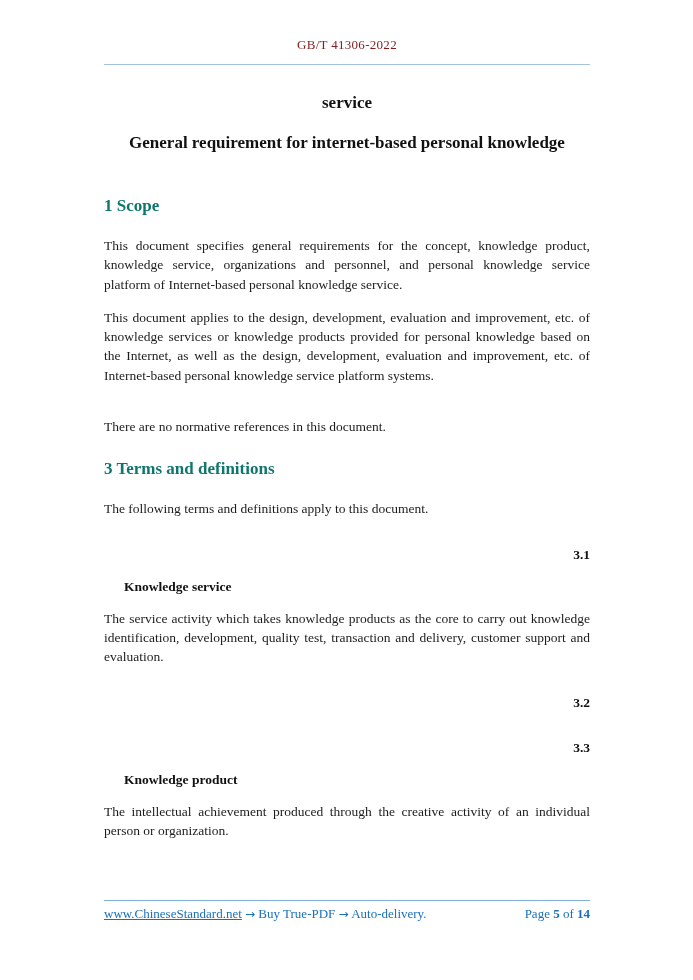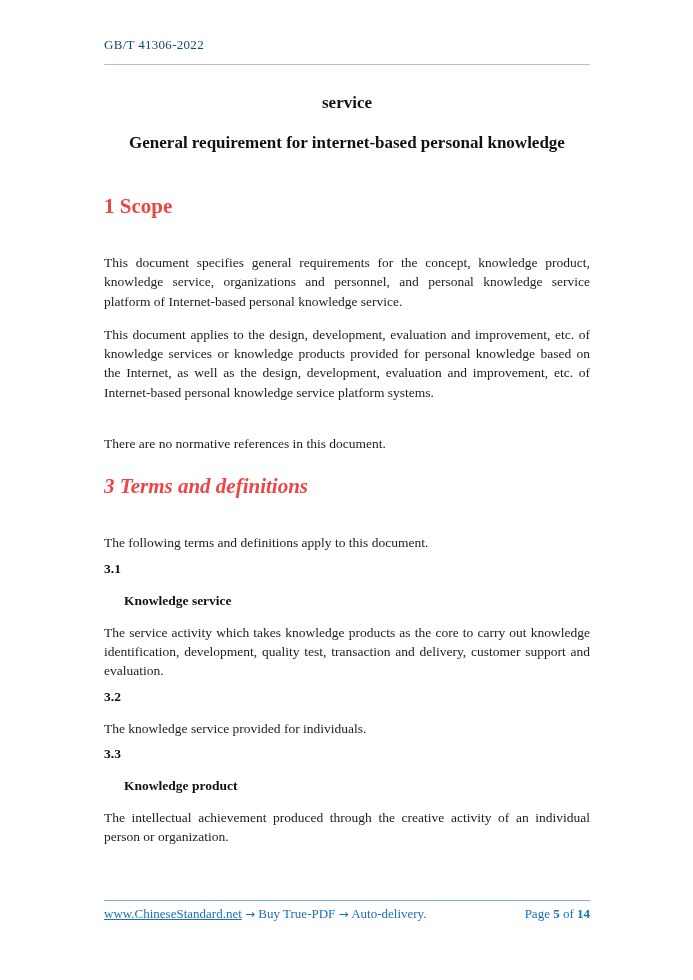--- a/index.html
+++ b/index.html
@@ -11,63 +11,63 @@
     background: #ffffff;
     font-family: "Liberation Serif", "DejaVu Serif", serif;
     color: #1c1c1c;
     overflow: hidden;
   }
   .content {
     padding: 0 103px 0 104px;
   }
   .std-number {
     padding-top: 37px;
-    text-align: left;
+    text-align: center;
     font-size: 13px;
     letter-spacing: 0.3px;
-    color: #0c4a6e;
+    color: #7f1d1d;
   }
   .header-rule {
     margin-top: 11px;
     border: none;
     border-top: 1px solid #a6c3dc;
     height: 0;
   }
   .doc-title {
     margin-top: 18px;
     text-align: center;
     font-size: 17px;
     font-weight: bold;
     line-height: 40px;
     color: #111111;
   }
   h2.section-heading {
-    font-size: 21px;
+    font-size: 17px;
     font-weight: bold;
     line-height: 22px;
-    color: #ef4444;
+    color: #0f766e;
   }
   .h-scope     { margin-top: 32px; }
   .h-normative { margin-top: 20px; }
-  .h-terms     { margin-top: 22px; font-style: italic; }
+  .h-terms     { margin-top: 22px; }
   p.body-para {
     font-size: 13.5px;
     line-height: 19.3px;
     text-align: justify;
   }
-  .mt-first  { margin-top: 36px; }
+  .mt-first  { margin-top: 19px; }
   .mt-para   { margin-top: 14px; }
   .mt-single { margin-top: 32px; }
   .term-number, .term-name {
     font-size: 13.5px;
     font-weight: bold;
     line-height: 19px;
     color: #111111;
   }
-  .term-number { margin-top: 6px; }
+  .term-number { margin-top: 26px; text-align: right; }
   .term-name   { margin-top: 13px; margin-left: 20px; }
   .term-def    { margin-top: 13px; }
   .footer {
     position: absolute;
     left: 104px;
     right: 103px;
     top: 900px;
     border-top: 1px solid #7db2d6;
     padding-top: 5px;
     display: flex;
@@ -109,21 +109,20 @@
     <p class="body-para mt-first">The following terms and definitions apply to this document.</p>
 
     <div>
       <div class="term-number">3.1</div>
       <div class="term-name">Knowledge service</div>
       <p class="body-para term-def">The service activity which takes knowledge products as the core to carry out knowledge identification, development, quality test, transaction and delivery, customer support and evaluation.</p>
     </div>
 
     <div>
       <div class="term-number">3.2</div>
-      <p class="body-para term-def">The knowledge service provided for individuals.</p>
     </div>
 
     <div>
       <div class="term-number">3.3</div>
       <div class="term-name">Knowledge product</div>
       <p class="body-para term-def">The intellectual achievement produced through the creative activity of an individual person or organization.</p>
     </div>
 
   </div>
 

